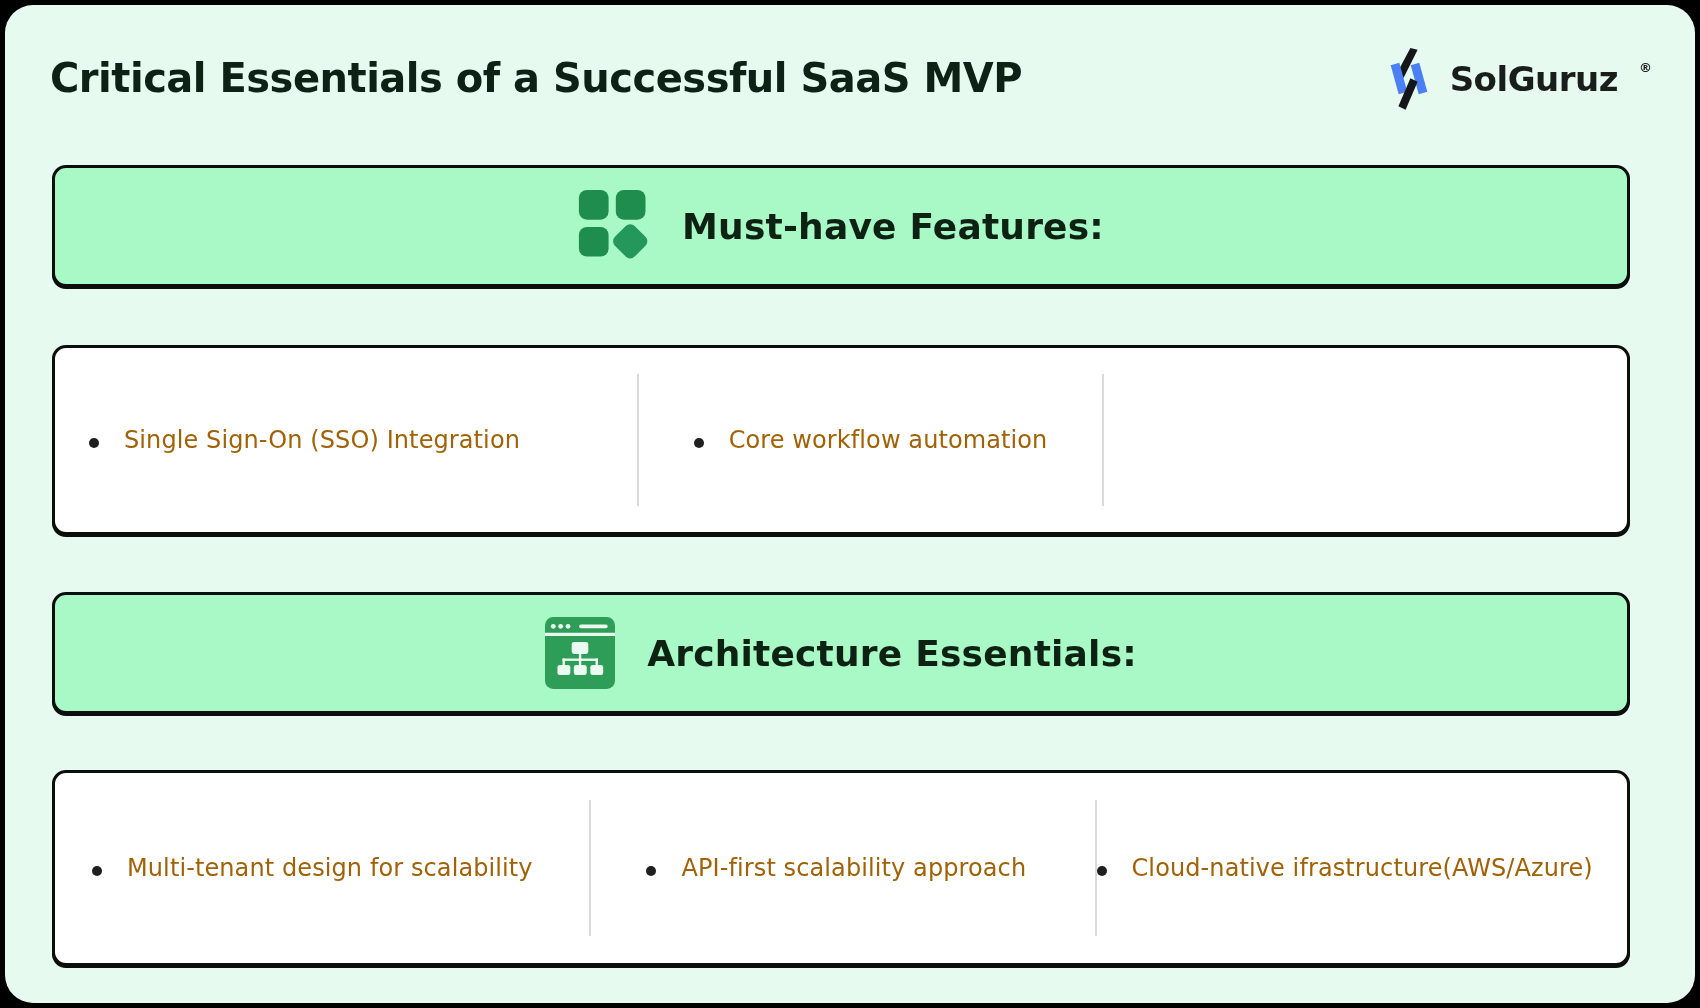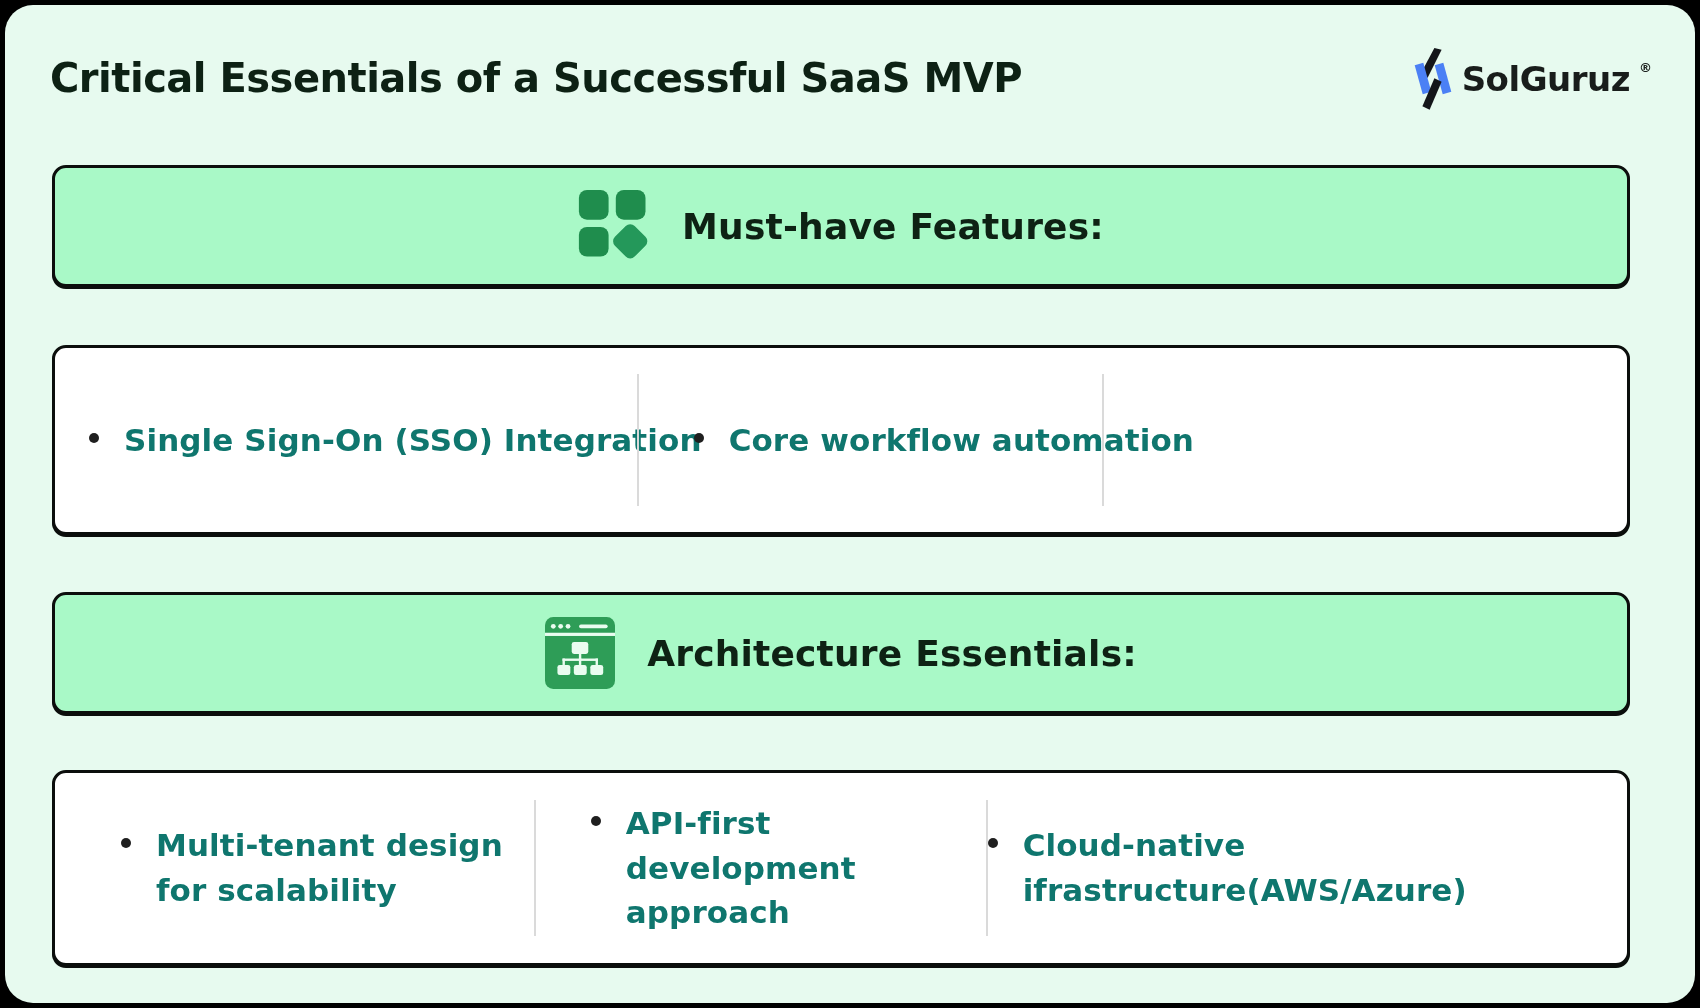--- a/index.html
+++ b/index.html
@@ -10,21 +10,21 @@
   }
   .frame{
     position:absolute;inset:5px;background:#e7faef;border-radius:28px;overflow:hidden;
   }
   
   .page-title{
     position:absolute;left:45px;top:50px;margin:0;
     font-size:40px;font-weight:700;letter-spacing:-0.5px;color:#0d2114;
   }
   .logo{
-    position:absolute;right:44px;top:42px;display:flex;align-items:center;gap:8px;
+    position:absolute;right:44px;top:42px;display:flex;align-items:center;gap:20px;
   }
   .logo-mark{width:40px;height:64px;display:block;}
   .logo-text{font-size:34px;font-weight:700;color:#191d1b;letter-spacing:-0.5px;}
   .logo-reg{font-size:13px;font-weight:700;color:#191d1b;vertical-align:top;position:relative;top:-12px;left:1px;}
   
   .banner{
     position:absolute;left:47px;width:1578px;height:122px;box-sizing:border-box;
     background:#a9f9c7;border:3px solid #0b0e0c;border-radius:14px;
     box-shadow:0 2px 0 #0b0e0c;
     display:flex;align-items:center;justify-content:center;gap:32px;
@@ -39,30 +39,30 @@
     background:#ffffff;border:3px solid #0b0e0c;border-radius:14px;
     box-shadow:0 2px 0 #0b0e0c;
     display:flex;align-items:stretch;
   }
   .card-1{top:340px;height:190px;}
   .card-2{top:765px;height:196px;}
   .col{display:flex;align-items:center;box-sizing:border-box;padding-right:14px;}
   .card-1 .col:nth-of-type(1){width:37%;padding-left:34px;}
   .card-1 .col:nth-of-type(2){width:33.5%;padding-left:58px;}
   .card-1 .col:nth-of-type(3){width:29.5%;padding-left:55px;text-align:right;}
-  .card-2 .col:nth-of-type(1){width:34%;padding-left:66px;}
+  .card-2 .col:nth-of-type(1){width:34%;padding-left:37px;}
   .card-2 .col:nth-of-type(2){width:34%;padding-left:62px;}
   .card-2 .col:nth-of-type(3){width:32%;padding-left:55px;}
   .vdiv{width:2px;background:#dadada;align-self:center;height:72%;flex:0 0 2px;}
   .bullet-item{display:flex;align-items:flex-start;}
   .dot{
     flex:0 0 10px;width:10px;height:10px;border-radius:50%;background:#1f1f1f;
     margin-top:15px;margin-right:25px;
   }
-  .bullet-text{font-size:31px;font-weight:700;color:#0f766e;line-height:1.45;letter-spacing:0.1px;}
+  .bullet-text{font-size:24px;font-weight:400;color:#a16207;line-height:1.45;letter-spacing:0.1px;}
   .card-1 .bullet-text{white-space:nowrap;}
 </style>
 </head>
 <body>
 
 <div class="frame">
 
   <h1 class="page-title">Critical Essentials of a Successful SaaS MVP</h1>
 
   <div class="logo">
@@ -128,21 +128,21 @@
     <div class="col">
       <div class="bullet-item">
         <span class="dot"></span>
         <span class="bullet-text">Multi-tenant design for scalability</span>
       </div>
     </div>
     <div class="vdiv"></div>
     <div class="col">
       <div class="bullet-item">
         <span class="dot"></span>
-        <span class="bullet-text">API-first development approach</span>
+        <span class="bullet-text">API-first scalability approach</span>
       </div>
     </div>
     <div class="vdiv"></div>
     <div class="col">
       <div class="bullet-item">
         <span class="dot"></span>
         <span class="bullet-text">Cloud-native ifrastructure(AWS/Azure)</span>
       </div>
     </div>
   </div>

